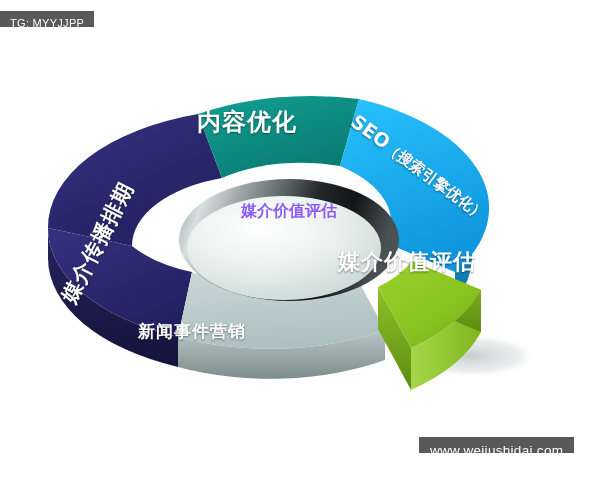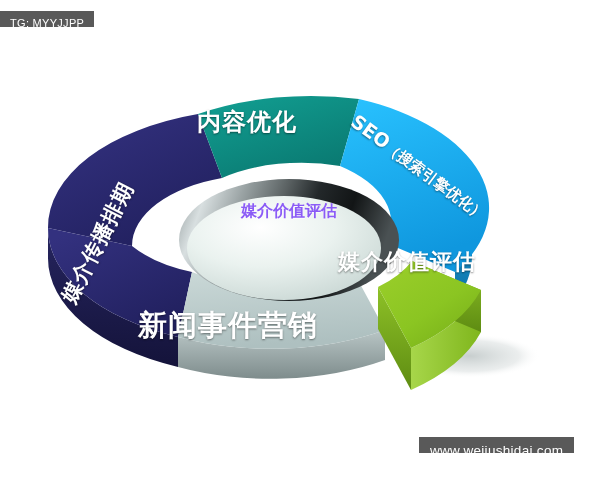--- a/index.html
+++ b/index.html
@@ -36,21 +36,21 @@
     font-family:"DejaVu Sans","Liberation Sans",sans-serif;
     font-weight:700;
     white-space:nowrap;
     text-shadow:0 1px 2px rgba(0,0,0,.45);
     pointer-events:none;
   }
   #lbl-content{left:197px;top:106px;font-size:24px;letter-spacing:1px;}
   #lbl-seo{left:360px;top:110px;font-size:19px;transform:rotate(36deg);transform-origin:0 0;letter-spacing:0px;}
   #lbl-seo .small{font-size:15px;}
   #lbl-schedule{left:55px;top:295px;font-size:21px;transform:rotate(-63deg);transform-origin:0 0;letter-spacing:1px;}
-  #lbl-news{left:138px;top:306px;font-size:29px;letter-spacing:1px;}
+  #lbl-news{left:138px;top:320px;font-size:17px;letter-spacing:1px;}
   #lbl-video{left:338px;top:247px;font-size:22px;letter-spacing:1px;}
 
   #center-text{
     position:absolute;left:214px;top:200px;width:150px;
     text-align:center;
     color:#8b5cf6;
     font-family:Liberation Serif, serif;
     font-weight:700;font-size:16px;line-height:22px;
     text-shadow:0 1px 1px rgba(255,255,255,.85);
     pointer-events:none;

